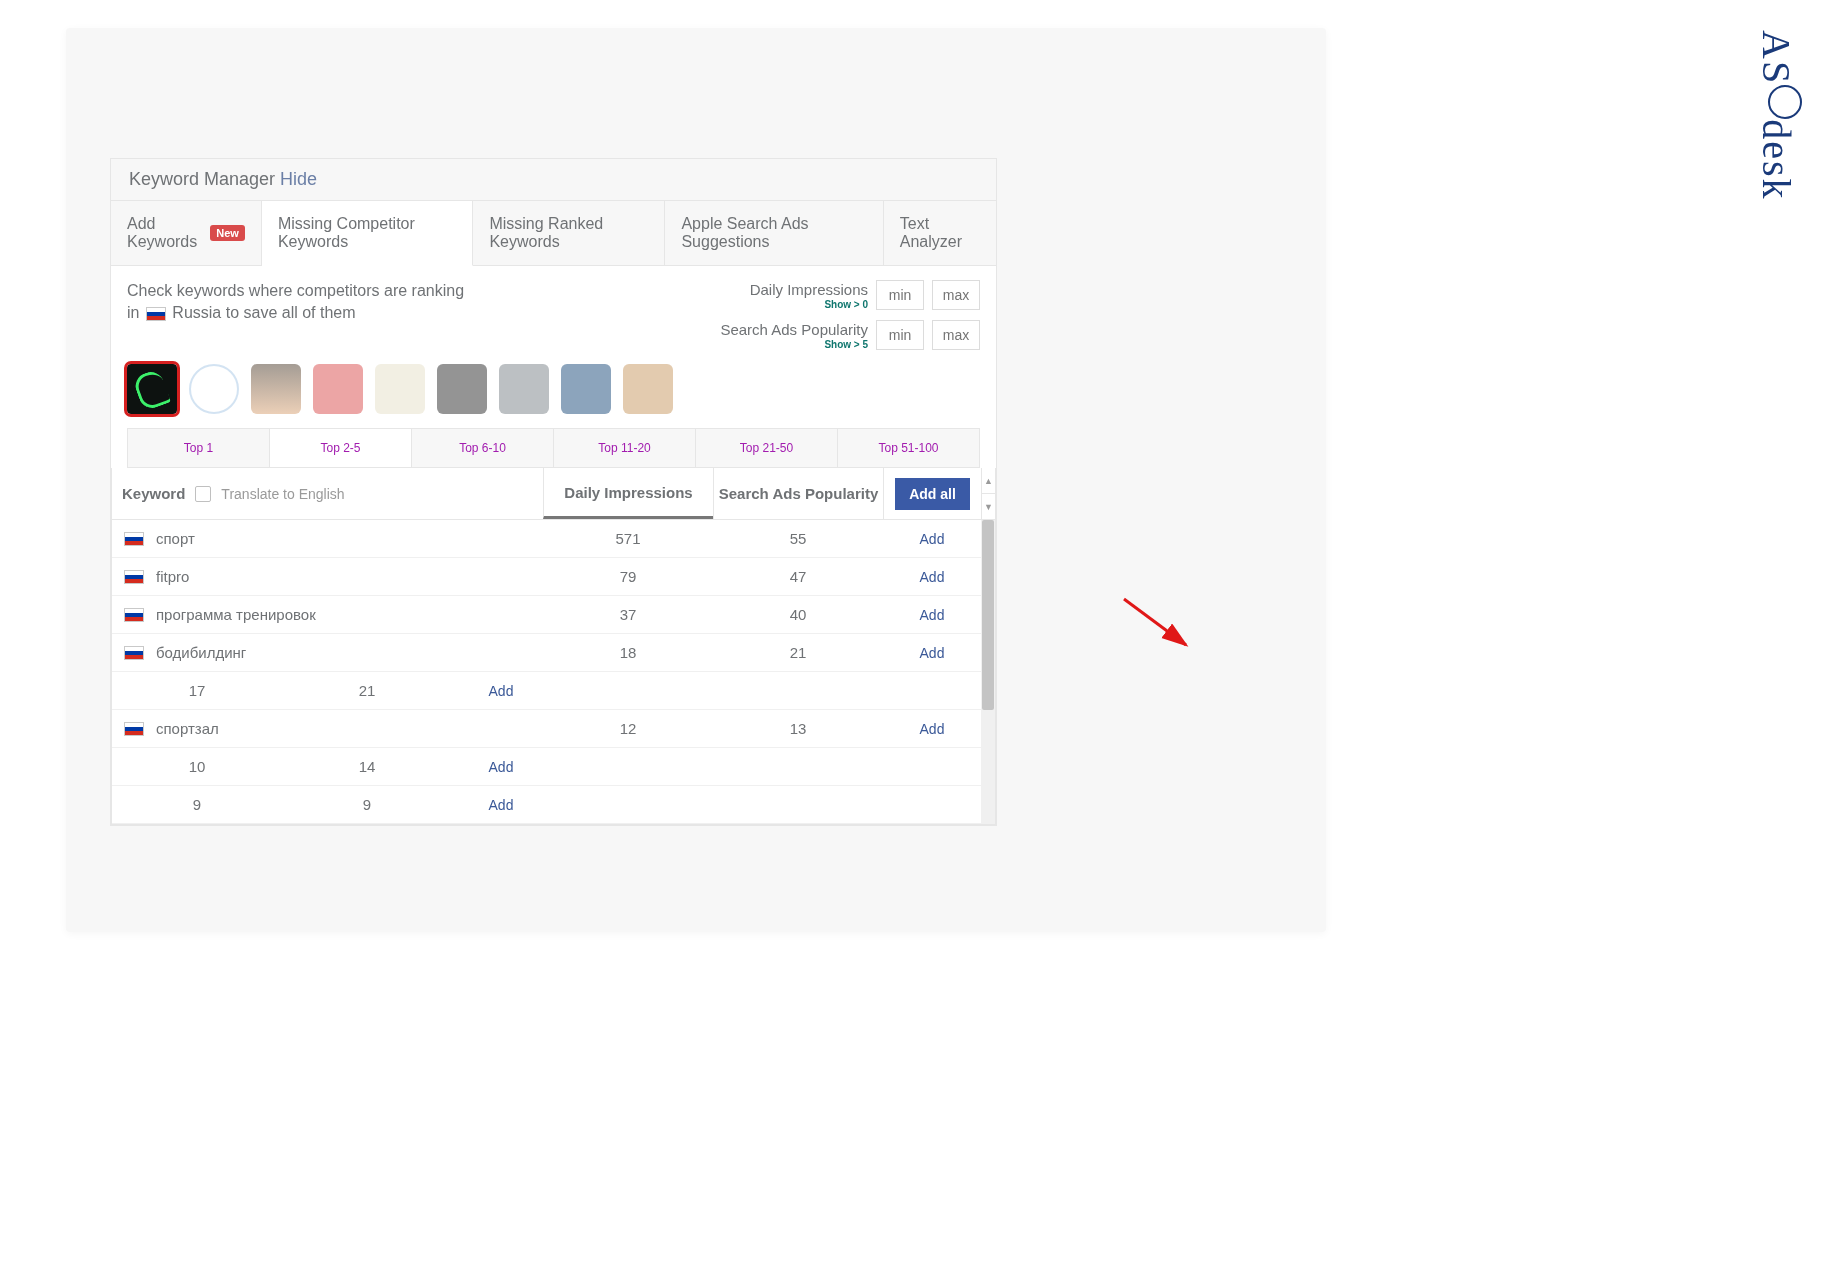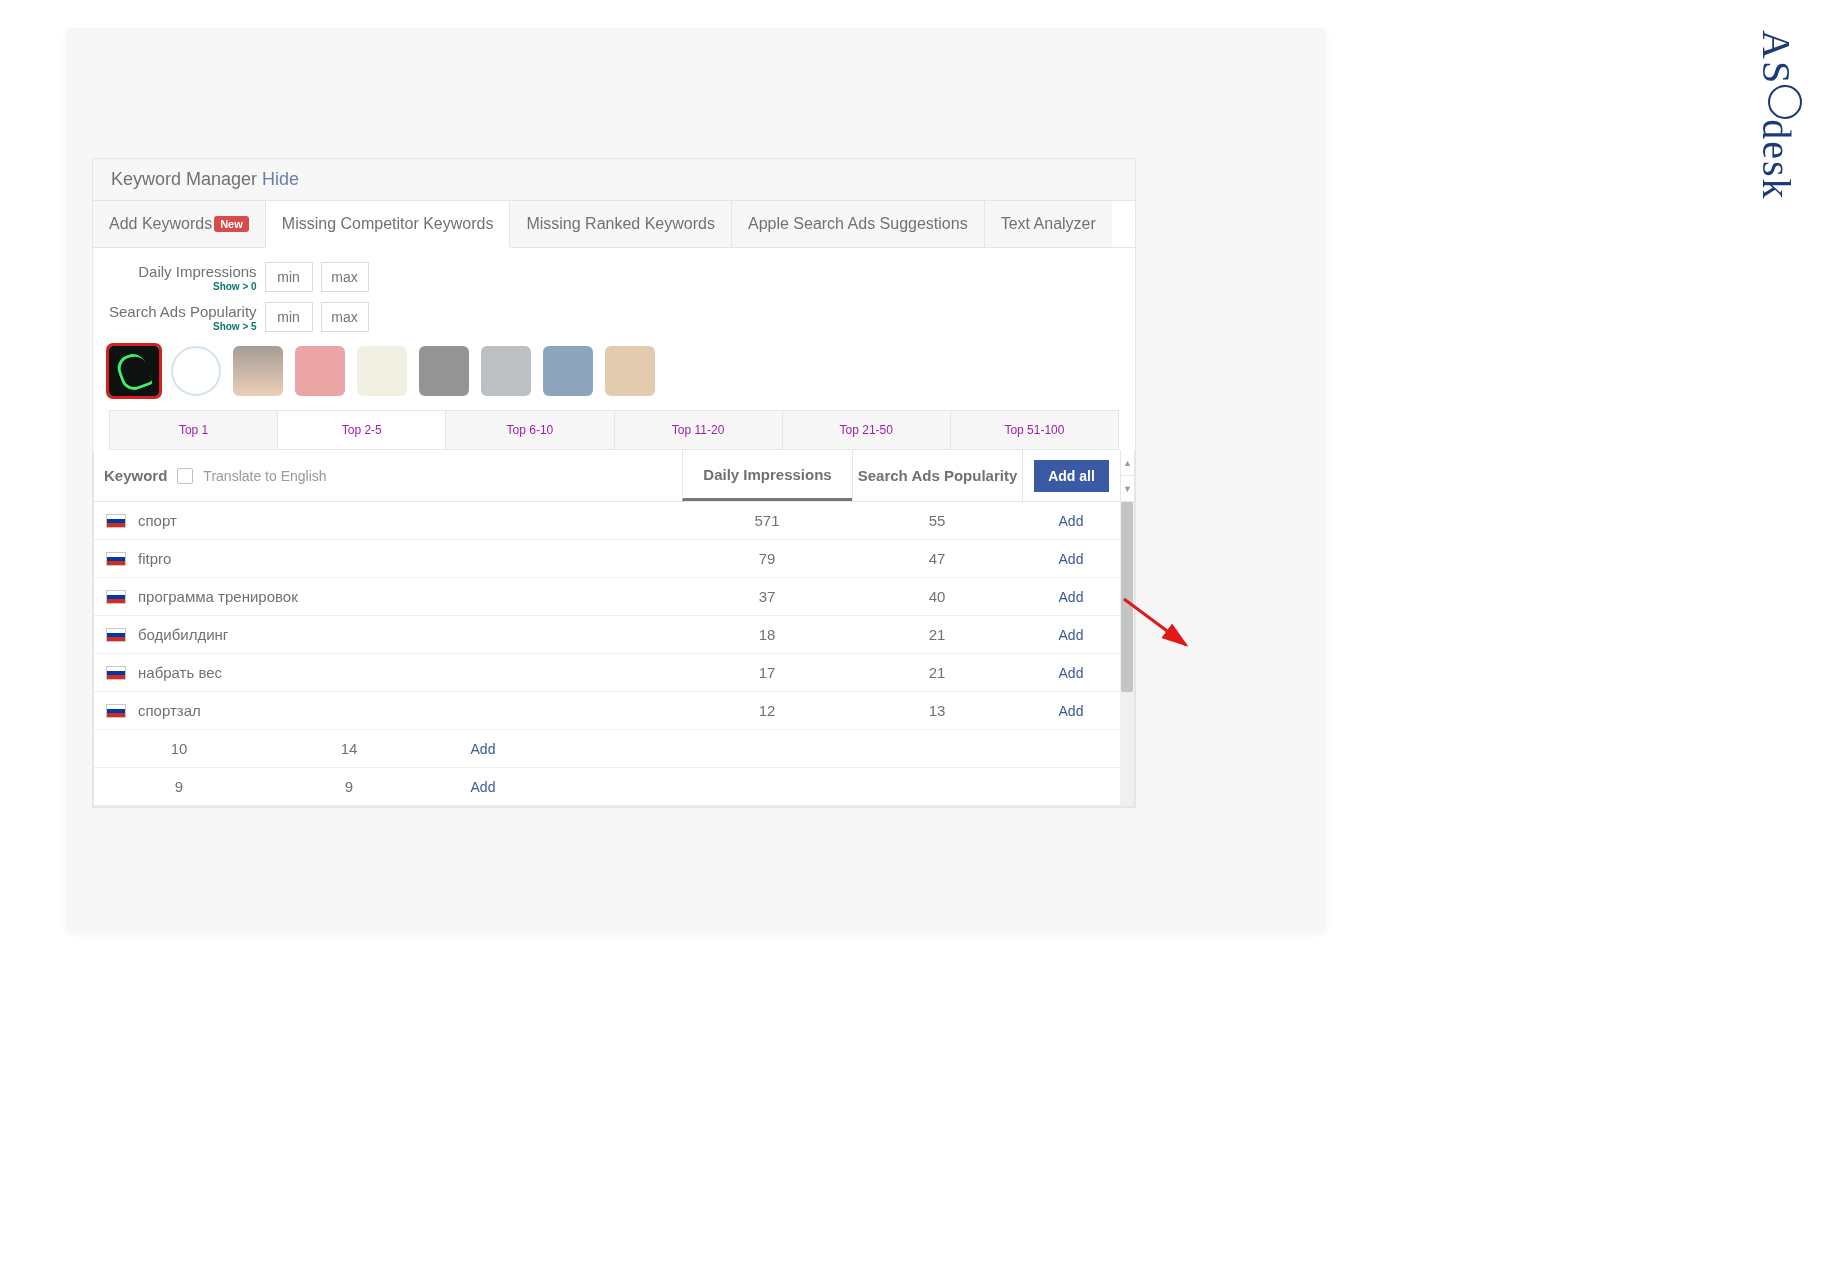--- a/index.html
+++ b/index.html
@@ -1,18 +1,18 @@
 <!DOCTYPE html>
 <html><head>
 <meta charset="utf-8">
 <style>
 * { box-sizing: border-box; margin: 0; padding: 0; }
 body { font-family: -apple-system, BlinkMacSystemFont, "Segoe UI", Arial, sans-serif; background: #fff; width: 1834px; height: 1272px; position: relative; }
 .canvas { position: absolute; left: 66px; top: 28px; width: 1260px; height: 904px; background: #f7f7f7; border-radius: 4px; box-shadow: 0 2px 8px rgba(0,0,0,0.04); padding-top: 140px; }
-.panel { position: absolute; left: 92px; top: 158px; width: 1044px; background: #fff; }
+.panel { position: absolute; left: 110px; top: 158px; width: 887px; background: #fff; }
 .panel-title-row { border: 1px solid #e6e6e6; border-bottom: none; background: #f7f7f7; padding: 10px 18px; font-size: 18px; color: #6f7275; font-weight: 500; }
 .hide-link { color: #6b7fa6; }
 .tabs-row { display: flex; border: 1px solid #e6e6e6; }
 .tab { padding: 14px 16px; font-size: 16px; color: #6f7275; border-right: 1px solid #e6e6e6; background: #f7f7f7; cursor: pointer; display: flex; align-items: center; gap: 2px; }
 .tab.active { background: #fff; border-bottom: 1px solid #fff; margin-bottom: -1px; }
 .tab .badge { background: #d94b4b; color: #fff; font-size: 11px; font-weight: 600; padding: 2px 6px; border-radius: 3px; }
 .tab-body { border: 1px solid #e6e6e6; border-top: none; padding: 14px 16px 0 16px; }
 .desc-row { display: flex; justify-content: space-between; }
 .desc-text { font-size: 16px; color: #6f7275; max-width: 480px; line-height: 1.4; }
 .ru-flag { display: inline-flex; flex-direction: column; width: 20px; height: 14px; border: 1px solid #c9c9c9; vertical-align: middle; margin: 0 2px; }
@@ -98,20 +98,31 @@
     <div class="tab">
       <span>Apple Search Ads Suggestions</span>
     </div>
     <div class="tab" style="border-right:none;">
       <span>Text Analyzer</span>
     </div>
   </div>
 
   <div class="tab-body">
     <div class="desc-row">
+      <div class="desc-text">
+        <span>Check keywords where competitors are ranking</span><br>
+        <span>in</span>
+        <span class="ru-flag">
+            <span class="w"></span>
+            <span class="b"></span>
+            <span class="r"></span>
+          </span>
+        <span>Russia</span>
+        <span>to save all of them</span>
+      </div>
       <div class="filters">
         <div class="filter-row">
           <div class="filter-label-block">
             <span class="filter-label">Daily Impressions</span>
             <span class="filter-link">Show &gt; 0</span>
           </div>
           <input class="minmax" placeholder="min" style="">
           <input class="minmax" placeholder="max" style="">
         </div>
         <div class="filter-row">
@@ -213,28 +224,20 @@
                     <span class="b"></span>
                     <span class="r"></span>
                   </span>
                   <span>бодибилдинг</span>
                 </div>
     <div class="td-di">18</div>
     <div class="td-sap">21</div>
     <div class="td-add"><span class="add-link">Add</span></div>
               </div>
               <div class="tr">
-    <div class="td-kw">
-                  <span class="ru-flag">
-                    <span class="w"></span>
-                    <span class="b"></span>
-                    <span class="r"></span>
-                  </span>
-                  <span>набрать вес</span>
-                </div>
     <div class="td-di">17</div>
     <div class="td-sap">21</div>
     <div class="td-add"><span class="add-link">Add</span></div>
               </div>
               <div class="tr">
     <div class="td-kw">
                   <span class="ru-flag">
                     <span class="w"></span>
                     <span class="b"></span>
                     <span class="r"></span>

